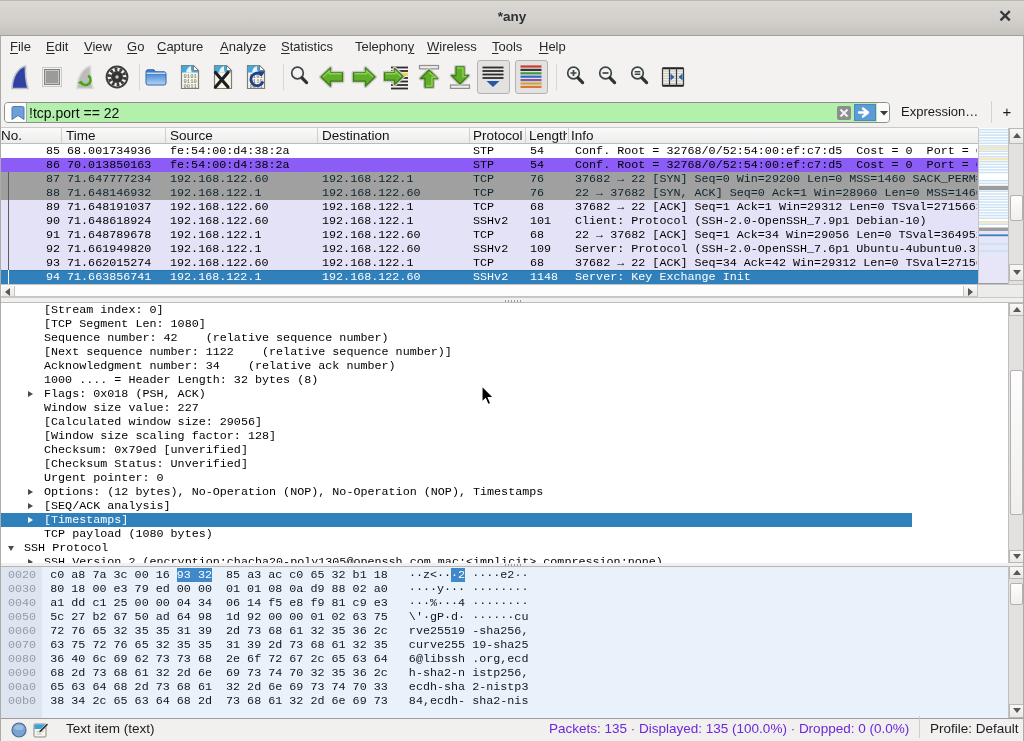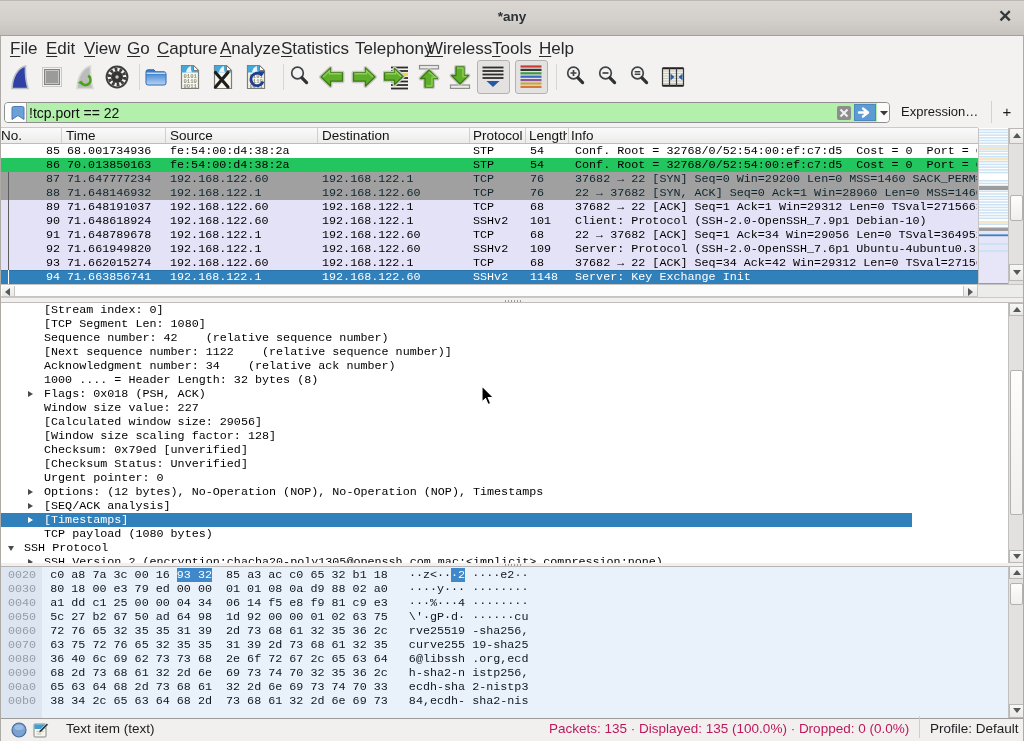--- a/index.html
+++ b/index.html
@@ -5,21 +5,21 @@
 body { font-family:"Liberation Sans", sans-serif; position:relative; background:#f3f2f1; }
 .abs { position:absolute; }
 .mono { font-family:"Liberation Mono", monospace; font-size:11.73px; line-height:14px; white-space:pre; }
 
 #titlebar { left:0; top:0; width:1024px; height:36px;
   background:linear-gradient(#dbd8d3, #d2cec9 60%, #c6c2bd);
   border-top:1px solid #bcb8b3; border-bottom:1px solid #a49f9a; }
 #title { left:0; top:9px; width:1024px; text-align:center; font-weight:bold; font-size:13.5px; color:#2c3137; }
 #closex { left:995px; top:6px; width:20px; height:22px; color:#33383d; font-size:17px; font-weight:bold; text-align:center; line-height:22px; }
 
-.menu { top:39px; font-size:17px; color:#27292b; }
+.menu { top:39px; font-size:13px; color:#27292b; }
 .menu u { text-decoration:underline; text-underline-offset:2px; }
 
 #toolbar { left:0; top:57px; width:1024px; height:40px; }
 .tsep { top:64px; width:1px; height:26px; background:#d8d6d3; }
 
 #fwidget { left:4px; top:102px; width:886px; height:21px; background:#b2f0ab; border:1px solid #8f8f8f; border-radius:4px; overflow:hidden; }
 #fbook { left:0px; top:0px; width:22px; height:19px; background:#fdfdfd; border-right:1px solid #a9a9a9; }
 #ftext { left:24px; top:2px; font-size:14px; color:#101010; }
 #fexpr { left:901px; top:104px; font-size:13px; color:#1a1a1a; }
 #fsep2 { left:991px; top:101px; width:1px; height:22px; background:#d4d2cf; }
@@ -281,21 +281,21 @@
 <div class="abs hcell" style="left:571px">Info</div>
 <div class="abs hsep" style="left:61px"></div>
 <div class="abs hsep" style="left:165px"></div>
 <div class="abs hsep" style="left:317px"></div>
 <div class="abs hsep" style="left:469px"></div>
 <div class="abs hsep" style="left:525px"></div>
 <div class="abs hsep" style="left:568px"></div>
 
 <div class="abs mono" id="plrows">
 <div class="prow" style="position:absolute;top:0px;background:#ffffff;color:#000000"><span class="c-no">85</span><span class="c-time">68.001734936</span><span class="c-src">fe:54:00:d4:38:2a</span><span class="c-dst"></span><span class="c-proto">STP</span><span class="c-len">54</span><span class="c-info">Conf. Root = 32768/0/52:54:00:ef:c7:d5  Cost = 0  Port = 0x8005</span></div>
-<div class="prow" style="position:absolute;top:14px;background:#22c55e;color:#000000"><span class="c-no">86</span><span class="c-time">70.013850163</span><span class="c-src">fe:54:00:d4:38:2a</span><span class="c-dst"></span><span class="c-proto">STP</span><span class="c-len">54</span><span class="c-info">Conf. Root = 32768/0/52:54:00:ef:c7:d5  Cost = 0  Port = 0x8005</span></div>
+<div class="prow" style="position:absolute;top:14px;background:#8b5cf6;color:#000000"><span class="c-no">86</span><span class="c-time">70.013850163</span><span class="c-src">fe:54:00:d4:38:2a</span><span class="c-dst"></span><span class="c-proto">STP</span><span class="c-len">54</span><span class="c-info">Conf. Root = 32768/0/52:54:00:ef:c7:d5  Cost = 0  Port = 0x8005</span></div>
 <div class="prow" style="position:absolute;top:28px;background:#a0a0a0;color:#0d262e"><span class="c-no">87</span><span class="c-time">71.647777234</span><span class="c-src">192.168.122.60</span><span class="c-dst">192.168.122.1</span><span class="c-proto">TCP</span><span class="c-len">76</span><span class="c-info">37682 → 22 [SYN] Seq=0 Win=29200 Len=0 MSS=1460 SACK_PERM=1 TSv</span></div>
 <div class="prow" style="position:absolute;top:42px;background:#a0a0a0;color:#0d262e"><span class="c-no">88</span><span class="c-time">71.648146932</span><span class="c-src">192.168.122.1</span><span class="c-dst">192.168.122.60</span><span class="c-proto">TCP</span><span class="c-len">76</span><span class="c-info">22 → 37682 [SYN, ACK] Seq=0 Ack=1 Win=28960 Len=0 MSS=1460 SACK</span></div>
 <div class="prow" style="position:absolute;top:56px;background:#e4e2f6;color:#000000"><span class="c-no">89</span><span class="c-time">71.648191037</span><span class="c-src">192.168.122.60</span><span class="c-dst">192.168.122.1</span><span class="c-proto">TCP</span><span class="c-len">68</span><span class="c-info">37682 → 22 [ACK] Seq=1 Ack=1 Win=29312 Len=0 TSval=2715663 TSec</span></div>
 <div class="prow" style="position:absolute;top:70px;background:#e4e2f6;color:#000000"><span class="c-no">90</span><span class="c-time">71.648618924</span><span class="c-src">192.168.122.60</span><span class="c-dst">192.168.122.1</span><span class="c-proto">SSHv2</span><span class="c-len">101</span><span class="c-info">Client: Protocol (SSH-2.0-OpenSSH_7.9p1 Debian-10)</span></div>
 <div class="prow" style="position:absolute;top:84px;background:#e4e2f6;color:#000000"><span class="c-no">91</span><span class="c-time">71.648789678</span><span class="c-src">192.168.122.1</span><span class="c-dst">192.168.122.60</span><span class="c-proto">TCP</span><span class="c-len">68</span><span class="c-info">22 → 37682 [ACK] Seq=1 Ack=34 Win=29056 Len=0 TSval=3649523 TSe</span></div>
 <div class="prow" style="position:absolute;top:98px;background:#e4e2f6;color:#000000"><span class="c-no">92</span><span class="c-time">71.661949820</span><span class="c-src">192.168.122.1</span><span class="c-dst">192.168.122.60</span><span class="c-proto">SSHv2</span><span class="c-len">109</span><span class="c-info">Server: Protocol (SSH-2.0-OpenSSH_7.6p1 Ubuntu-4ubuntu0.3)</span></div>
 <div class="prow" style="position:absolute;top:112px;background:#e4e2f6;color:#000000"><span class="c-no">93</span><span class="c-time">71.662015274</span><span class="c-src">192.168.122.60</span><span class="c-dst">192.168.122.1</span><span class="c-proto">TCP</span><span class="c-len">68</span><span class="c-info">37682 → 22 [ACK] Seq=34 Ack=42 Win=29312 Len=0 TSval=2715663 TS</span></div>
 <div class="prow" style="position:absolute;top:126px;background:#3080bb;color:#ffffff;box-shadow:inset 0 1px 0 #2a73a9"><span class="c-no">94</span><span class="c-time">71.663856741</span><span class="c-src">192.168.122.1</span><span class="c-dst">192.168.122.60</span><span class="c-proto">SSHv2</span><span class="c-len">1148</span><span class="c-info">Server: Key Exchange Init</span></div>
 <div style="position:absolute;left:8px;top:28px;width:1px;height:112px;background:#5c5c5c"></div>
 <div style="position:absolute;left:8px;top:126px;width:1px;height:14px;background:#ffffff"></div>
@@ -424,18 +424,18 @@
 <circle cx="8" cy="8" r="7" fill="#7aa3d3" stroke="#4a6c96" stroke-width="1.2"></circle>
 <ellipse cx="8" cy="5.4" rx="4.6" ry="2.6" fill="#a5c4e4" opacity="0.8"></ellipse>
   </svg>
 <svg class="abs" style="left:33px;top:722px" width="16" height="16" viewBox="0 0 16 16">
 <rect x="1" y="2" width="12" height="13" rx="1" fill="#f6f6ee" stroke="#8a8a88"></rect>
 <rect x="1.5" y="2.5" width="11" height="4.5" fill="#3d9fd4"></rect>
 <path d="M3.5,9.5 h7 M3.5,12 h5" stroke="#c0c0be" stroke-width="1"></path>
 <path d="M13.8,1.2 l1.6,1.6 L8,10.2 l-2.4,0.8 l0.8,-2.4 Z" fill="#3a3a38" stroke="#fff" stroke-width="0.6"></path>
   </svg>
 <div class="abs" style="left:66px; top:721px; font-size:13.5px; color:#1c1e20;">Text item (text)</div>
-<div class="abs" style="left:549px; top:721px; font-size:13.5px; color:#be185d;">Packets: 135 · Displayed: 135 (100.0%) · Dropped: 0 (0.0%)</div>
+<div class="abs" style="left:549px; top:721px; font-size:13.5px; color:#6d28d9;">Packets: 135 · Displayed: 135 (100.0%) · Dropped: 0 (0.0%)</div>
 <div class="abs" style="left:919px; top:716px; width:1px; height:22px; background:#d0cecb;"></div>
 <div class="abs" style="left:930px; top:721px; font-size:13.5px; color:#1c1e20;">Profile: Default</div>
 
 <div class="abs" id="bl"></div>
 <div class="abs" id="br"></div>
 
 </body></html>

